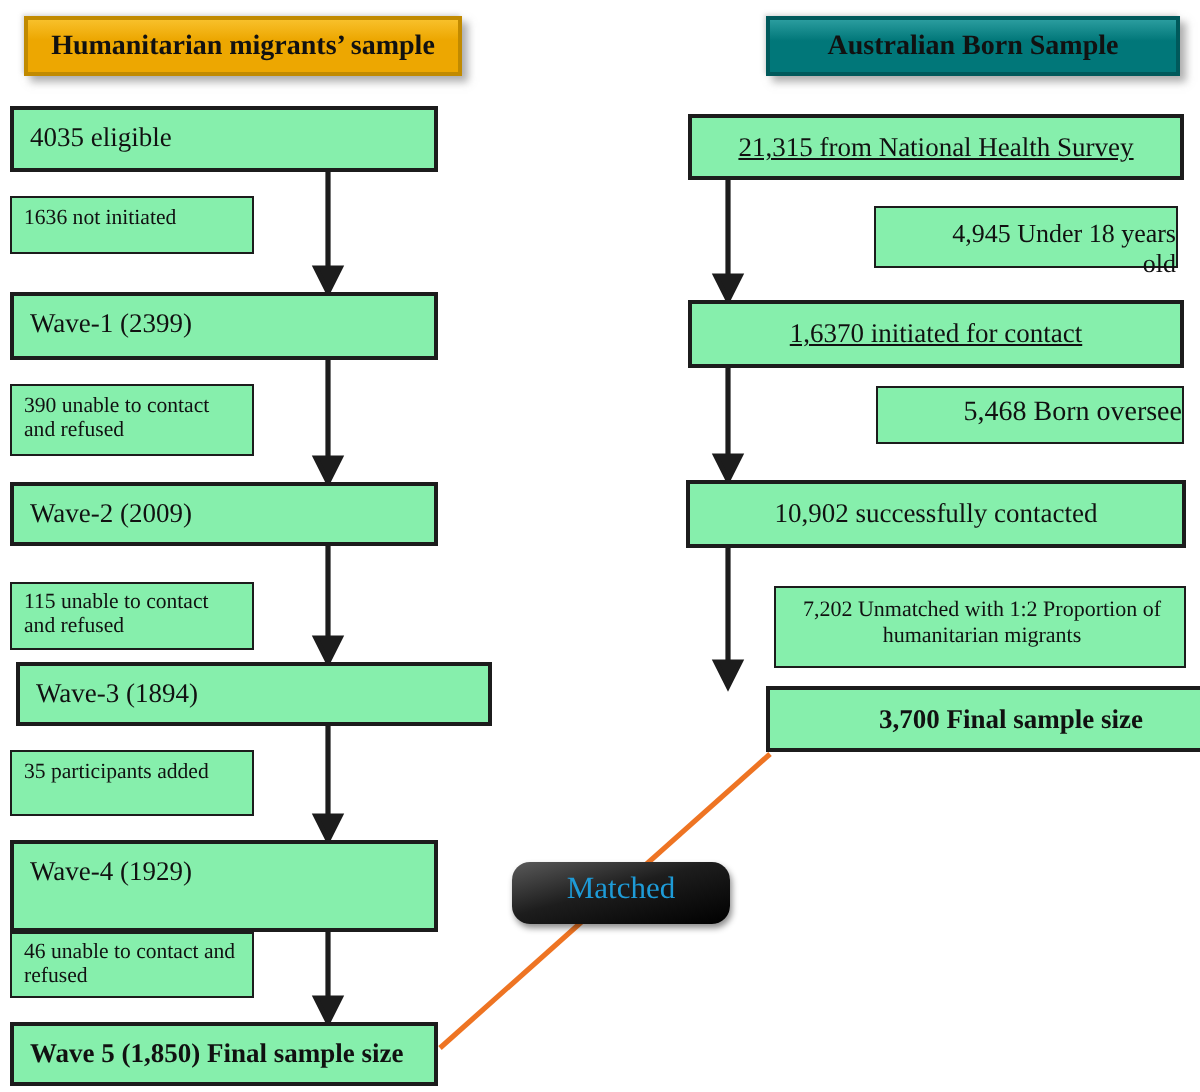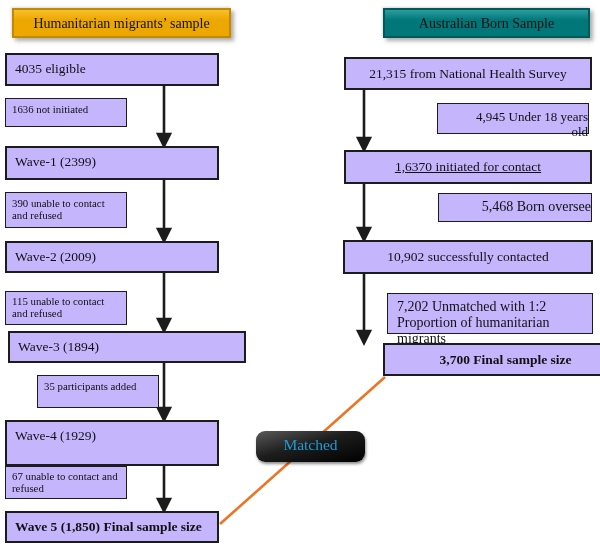--- a/index.html
+++ b/index.html
@@ -3,55 +3,55 @@
 <meta charset="utf-8">
 <style>
   html,body { margin:0; padding:0; background:#ffffff; }
   .canvas {
     position:relative; width:600px; height:546px; background:#ffffff;
     font-family:"Liberation Serif", serif; color:#111; overflow:hidden;
   }
   svg.connectors { position:absolute; left:0; top:0; z-index:1; }
 
   .node {
-    position:absolute; background:#c4b5fd; border:2px solid #1c1c1c;
+    position:absolute; background:#86efac; border:2px solid #1c1c1c;
     box-sizing:border-box; z-index:2; font-size:13.5px; line-height:1.15;
   }
   
   .main-l { left:5px; width:214px; padding:6px 8px 0 8px; text-align:left; }
   
   .side-l { left:5px; width:122px; border-width:1.5px; font-size:10.8px; padding:4px 6px 0 6px; text-align:left; }
   
   .main-r { left:344px; width:248px; padding-top:7px; text-align:center; }
   
   .side-r { border-width:1.5px; text-align:right;padding-left:20px; }
 
   #b-eligible  { top:53px;  height:33px; }
   #b-notinit   { top:98px;  height:29px; }
   #b-wave1     { top:146px; height:34px; }
   #b-unable1   { top:192px; height:36px; }
   #b-wave2     { top:241px; height:32px; }
   #b-unable2   { top:291px; height:34px; padding-top:3px; }
   #b-wave3     { left:8px; top:331px; width:238px; height:32px; }
-  #b-added     { top:375px; height:33px;margin-left:32px; }
+  #b-added     { top:375px; height:33px; }
   #b-wave4     { top:420px; height:46px; }
   #b-unable3   { top:466px; height:33px; padding-top:3px; }
   #b-wave5     { top:511px; height:32px; font-weight:bold; }
 
-  #b-nhs       { top:57px;  height:33px; }
+  #b-nhs       { top:57px;  height:33px;text-decoration:underline; }
   #b-under18   { left:437px; top:103px; width:152px; height:31px; font-size:13px; padding-top:6px; }
   #b-initiated { top:150px; height:34px;text-decoration:underline; }
   #b-oversee   { left:438px; top:193px; width:154px; height:29px; font-size:14px; padding-top:5px; }
   #b-contacted { left:343px; width:250px; top:240px; height:34px; }
-  #b-unmatched { left:387px; top:293px; width:206px; height:41px; font-size:14px; text-align:left; padding:5px 7px 0 9px; }
+  #b-unmatched { left:387px; top:293px; width:206px; height:41px; font-size:11px; text-align:center; padding:5px 7px 0 9px; }
   #b-final     { left:348px; top:343px; width:245px; height:33px; font-weight:bold;margin-left:35px; }
 
   .header {
     position:absolute; top:8px; height:30px; box-sizing:border-box; z-index:2;
-    text-align:center; font-weight:normal; font-size:14px; padding-top:6px;
+    text-align:center; font-weight:bold; font-size:14px; padding-top:6px;
     box-shadow:3px 3px 4px rgba(110,110,110,0.55), -1px -1px 2px rgba(160,160,160,0.35);
   }
   #hdr-left {
     left:12px; width:219px;
     background:linear-gradient(#f8c02a 0%, #eda701 38%, #eda701 100%);
     border:2px solid #c18a00;
   }
   #hdr-right {
     left:383px; width:207px;
     background:linear-gradient(#2a9c9e 0%, #017779 40%, #017779 100%);
@@ -103,21 +103,21 @@
 
   <div class="node main-l" id="b-eligible">4035 eligible</div>
   <div class="node side-l" id="b-notinit">1636 not initiated</div>
   <div class="node main-l" id="b-wave1">Wave-1 (2399)</div>
   <div class="node side-l" id="b-unable1">390 unable to contact and refused</div>
   <div class="node main-l" id="b-wave2">Wave-2 (2009)</div>
   <div class="node side-l" id="b-unable2">115 unable to contact and refused</div>
   <div class="node main-l" id="b-wave3">Wave-3 (1894)</div>
   <div class="node side-l" id="b-added">35 participants added</div>
   <div class="node main-l" id="b-wave4">Wave-4 (1929)</div>
-  <div class="node side-l" id="b-unable3">67 unable to contact and refused</div>
+  <div class="node side-l" id="b-unable3">46 unable to contact and refused</div>
   <div class="node main-l" id="b-wave5">Wave 5 (1,850) Final sample size</div>
 
   <div class="node main-r" id="b-nhs">21,315 from National Health Survey</div>
   <div class="node side-r" id="b-under18">4,945 Under 18 years old</div>
   <div class="node main-r" id="b-initiated">1,6370 initiated for contact</div>
   <div class="node side-r" id="b-oversee">5,468 Born oversee</div>
   <div class="node main-r" id="b-contacted">10,902 successfully contacted</div>
   <div class="node side-r" id="b-unmatched">7,202 Unmatched with 1:2 Proportion of humanitarian migrants</div>
   <div class="node main-r" id="b-final">3,700 Final sample size</div>
 

